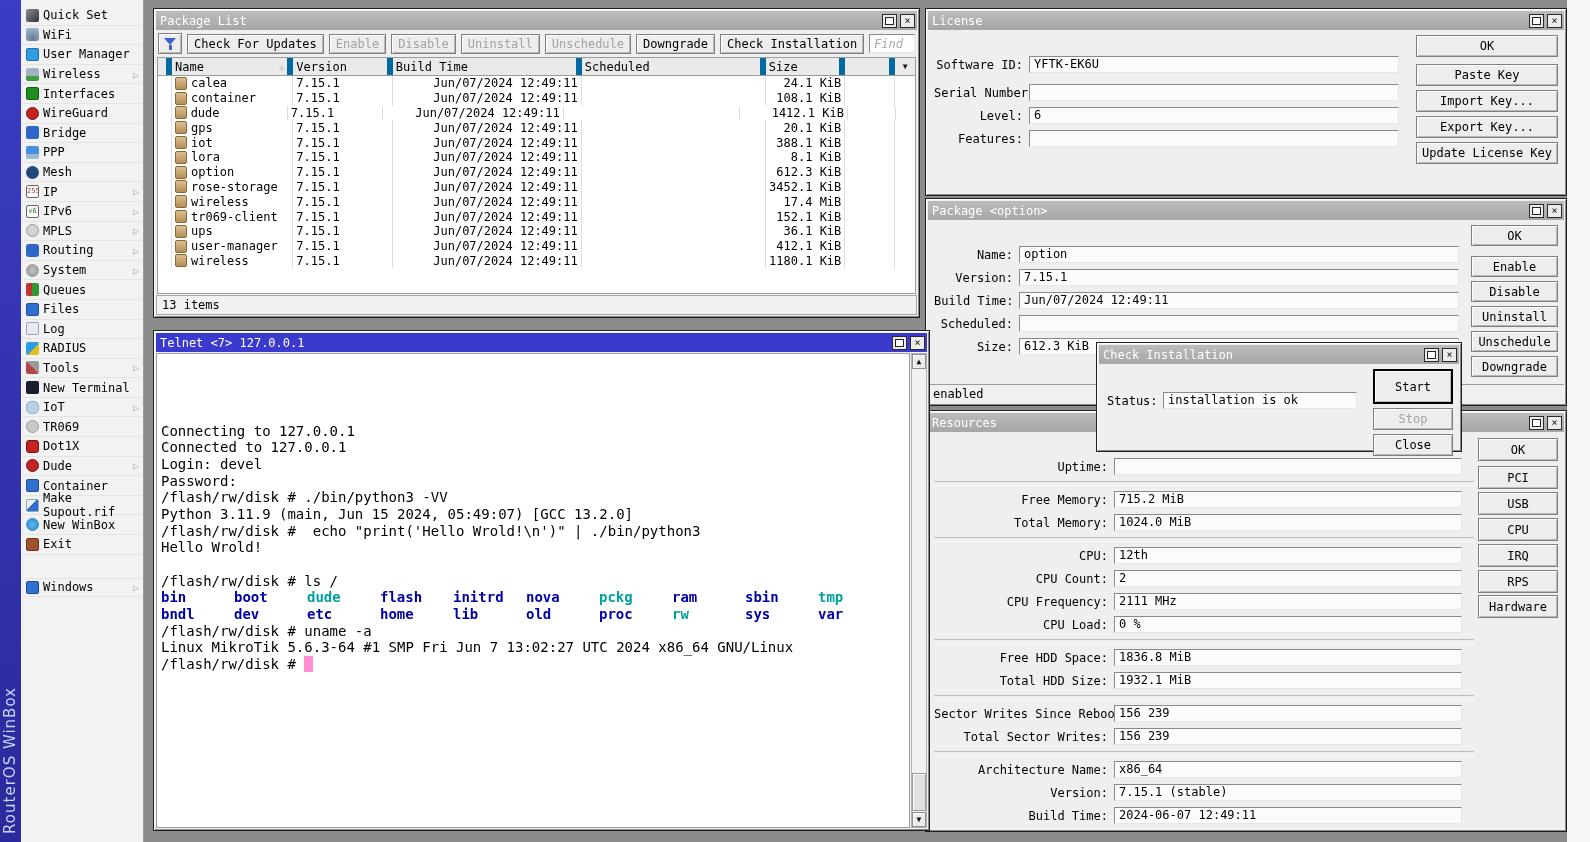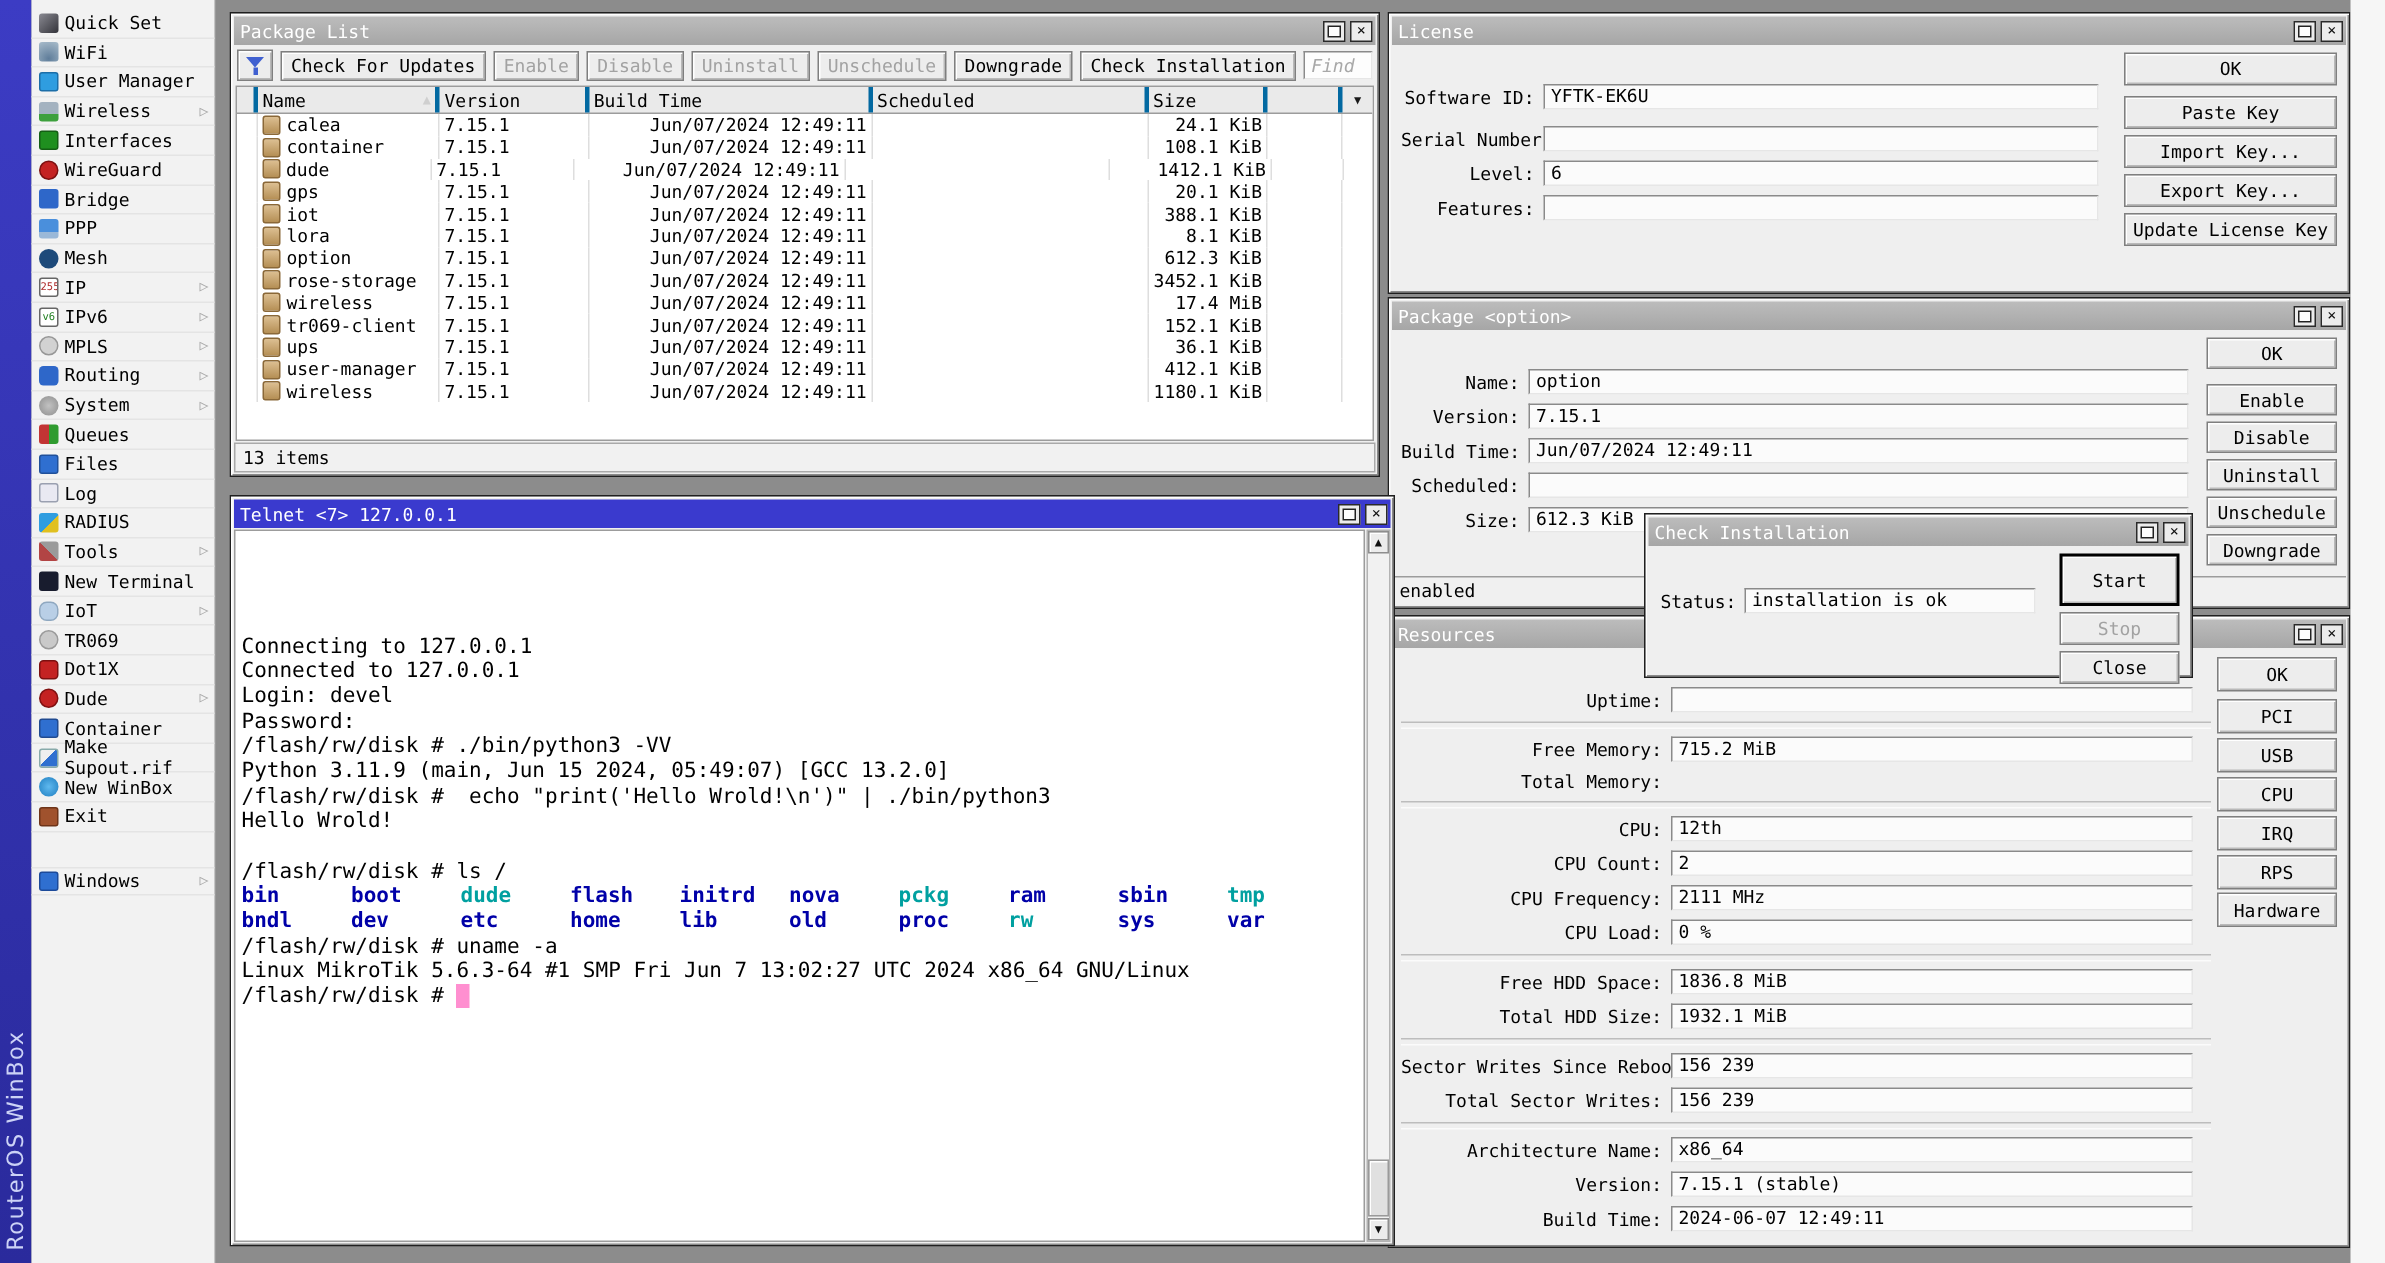--- a/index.html
+++ b/index.html
@@ -70,21 +70,21 @@
   .toolbar{display:flex;align-items:center;gap:5px;padding:3px 2px;}
   .tbtn{height:20px;padding:0 6px;font-size:12px;display:flex;align-items:center;background:#ededed;border:1px solid #7f7f7f;box-shadow:inset 1px 1px 0 #fff,inset -1px -1px 0 #b9b9b9;box-sizing:border-box;white-space:nowrap;}
   .tbtn.disabled{color:#a2a2a2;}
   .tool-funnel{width:24px;height:21px;flex:none;display:flex;flex-direction:column;align-items:center;justify-content:center;background:#ededed;border:1px solid #7f7f7f;box-shadow:inset 1px 1px 0 #fff,inset -1px -1px 0 #b9b9b9;box-sizing:border-box;}
   .funnel-top{width:0;height:0;border-left:6px solid transparent;border-right:6px solid transparent;border-top:7px solid #4060d0;}
   .funnel-stem{width:3px;height:5px;background:#4060d0;}
   .find-input{margin-left:auto;width:46px;height:19px;border:1px solid;border-color:#8a8a8a #e6e6e6 #e6e6e6 #8a8a8a;background:#fdfdfd;font-size:12px;font-style:italic;color:#6d28d9;padding:0 4px;box-sizing:border-box;font-family:inherit;}
   .find-input::placeholder{color:#a8a8a8;font-style:italic;}
   .tablewrap{flex:1;margin:0 1px;border:1px solid #9c9c9c;background:#fff;display:flex;flex-direction:column;overflow:hidden;}
   .thead{display:flex;background:#eaeaea;border-bottom:1px solid #9c9c9c;height:17px;font-size:12px;flex:none;}
-  .th{border-right:3px solid #0369a1;padding:0 3px;display:flex;align-items:center;box-sizing:border-box;overflow:hidden;white-space:nowrap;}
+  .th{border-right:6px solid #0369a1;padding:0 3px;display:flex;align-items:center;box-sizing:border-box;overflow:hidden;white-space:nowrap;}
   .th .sort{margin-left:auto;color:#cfcfcf;font-size:9px;}
   .th.arrow{justify-content:center;color:#1a1a1a;font-size:8px;border-right:none;}
   .tbody{flex:1;overflow:hidden;}
   .tr{display:flex;height:14.8px;font-size:12px;}
   .td{border-right:1px solid #dedede;padding:0 3px;box-sizing:border-box;display:flex;align-items:center;overflow:hidden;white-space:nowrap;}
   .td.right{justify-content:flex-end;}
   .pkgicon{width:10px;height:11px;background:linear-gradient(180deg,#dcbf92,#b58f55);border:1px solid #8a6838;border-radius:2px;margin-right:4px;flex:none;}
   .statusbar{height:18px;margin-top:1px;border:1px solid #a9a9a9;background:#f1f1f1;font-size:12px;display:flex;align-items:center;padding:0 5px;flex:none;}
 
   
@@ -591,20 +591,21 @@
           <span class="flabel">Uptime:</span>
           <span class="finput"></span>
         </div>
         <div class="fsep"></div>
         <div class="frow">
           <span class="flabel">Free Memory:</span>
           <span class="finput">715.2 MiB</span>
         </div>
         <div class="frow">
           <span class="flabel">Total Memory:</span>
+          <span class="finput">1024.0 MiB</span>
         </div>
         <div class="fsep"></div>
         <div class="frow">
           <span class="flabel">CPU:</span>
           <span class="finput">12th</span>
         </div>
         <div class="frow">
           <span class="flabel">CPU Count:</span>
           <span class="finput">2</span>
         </div>

